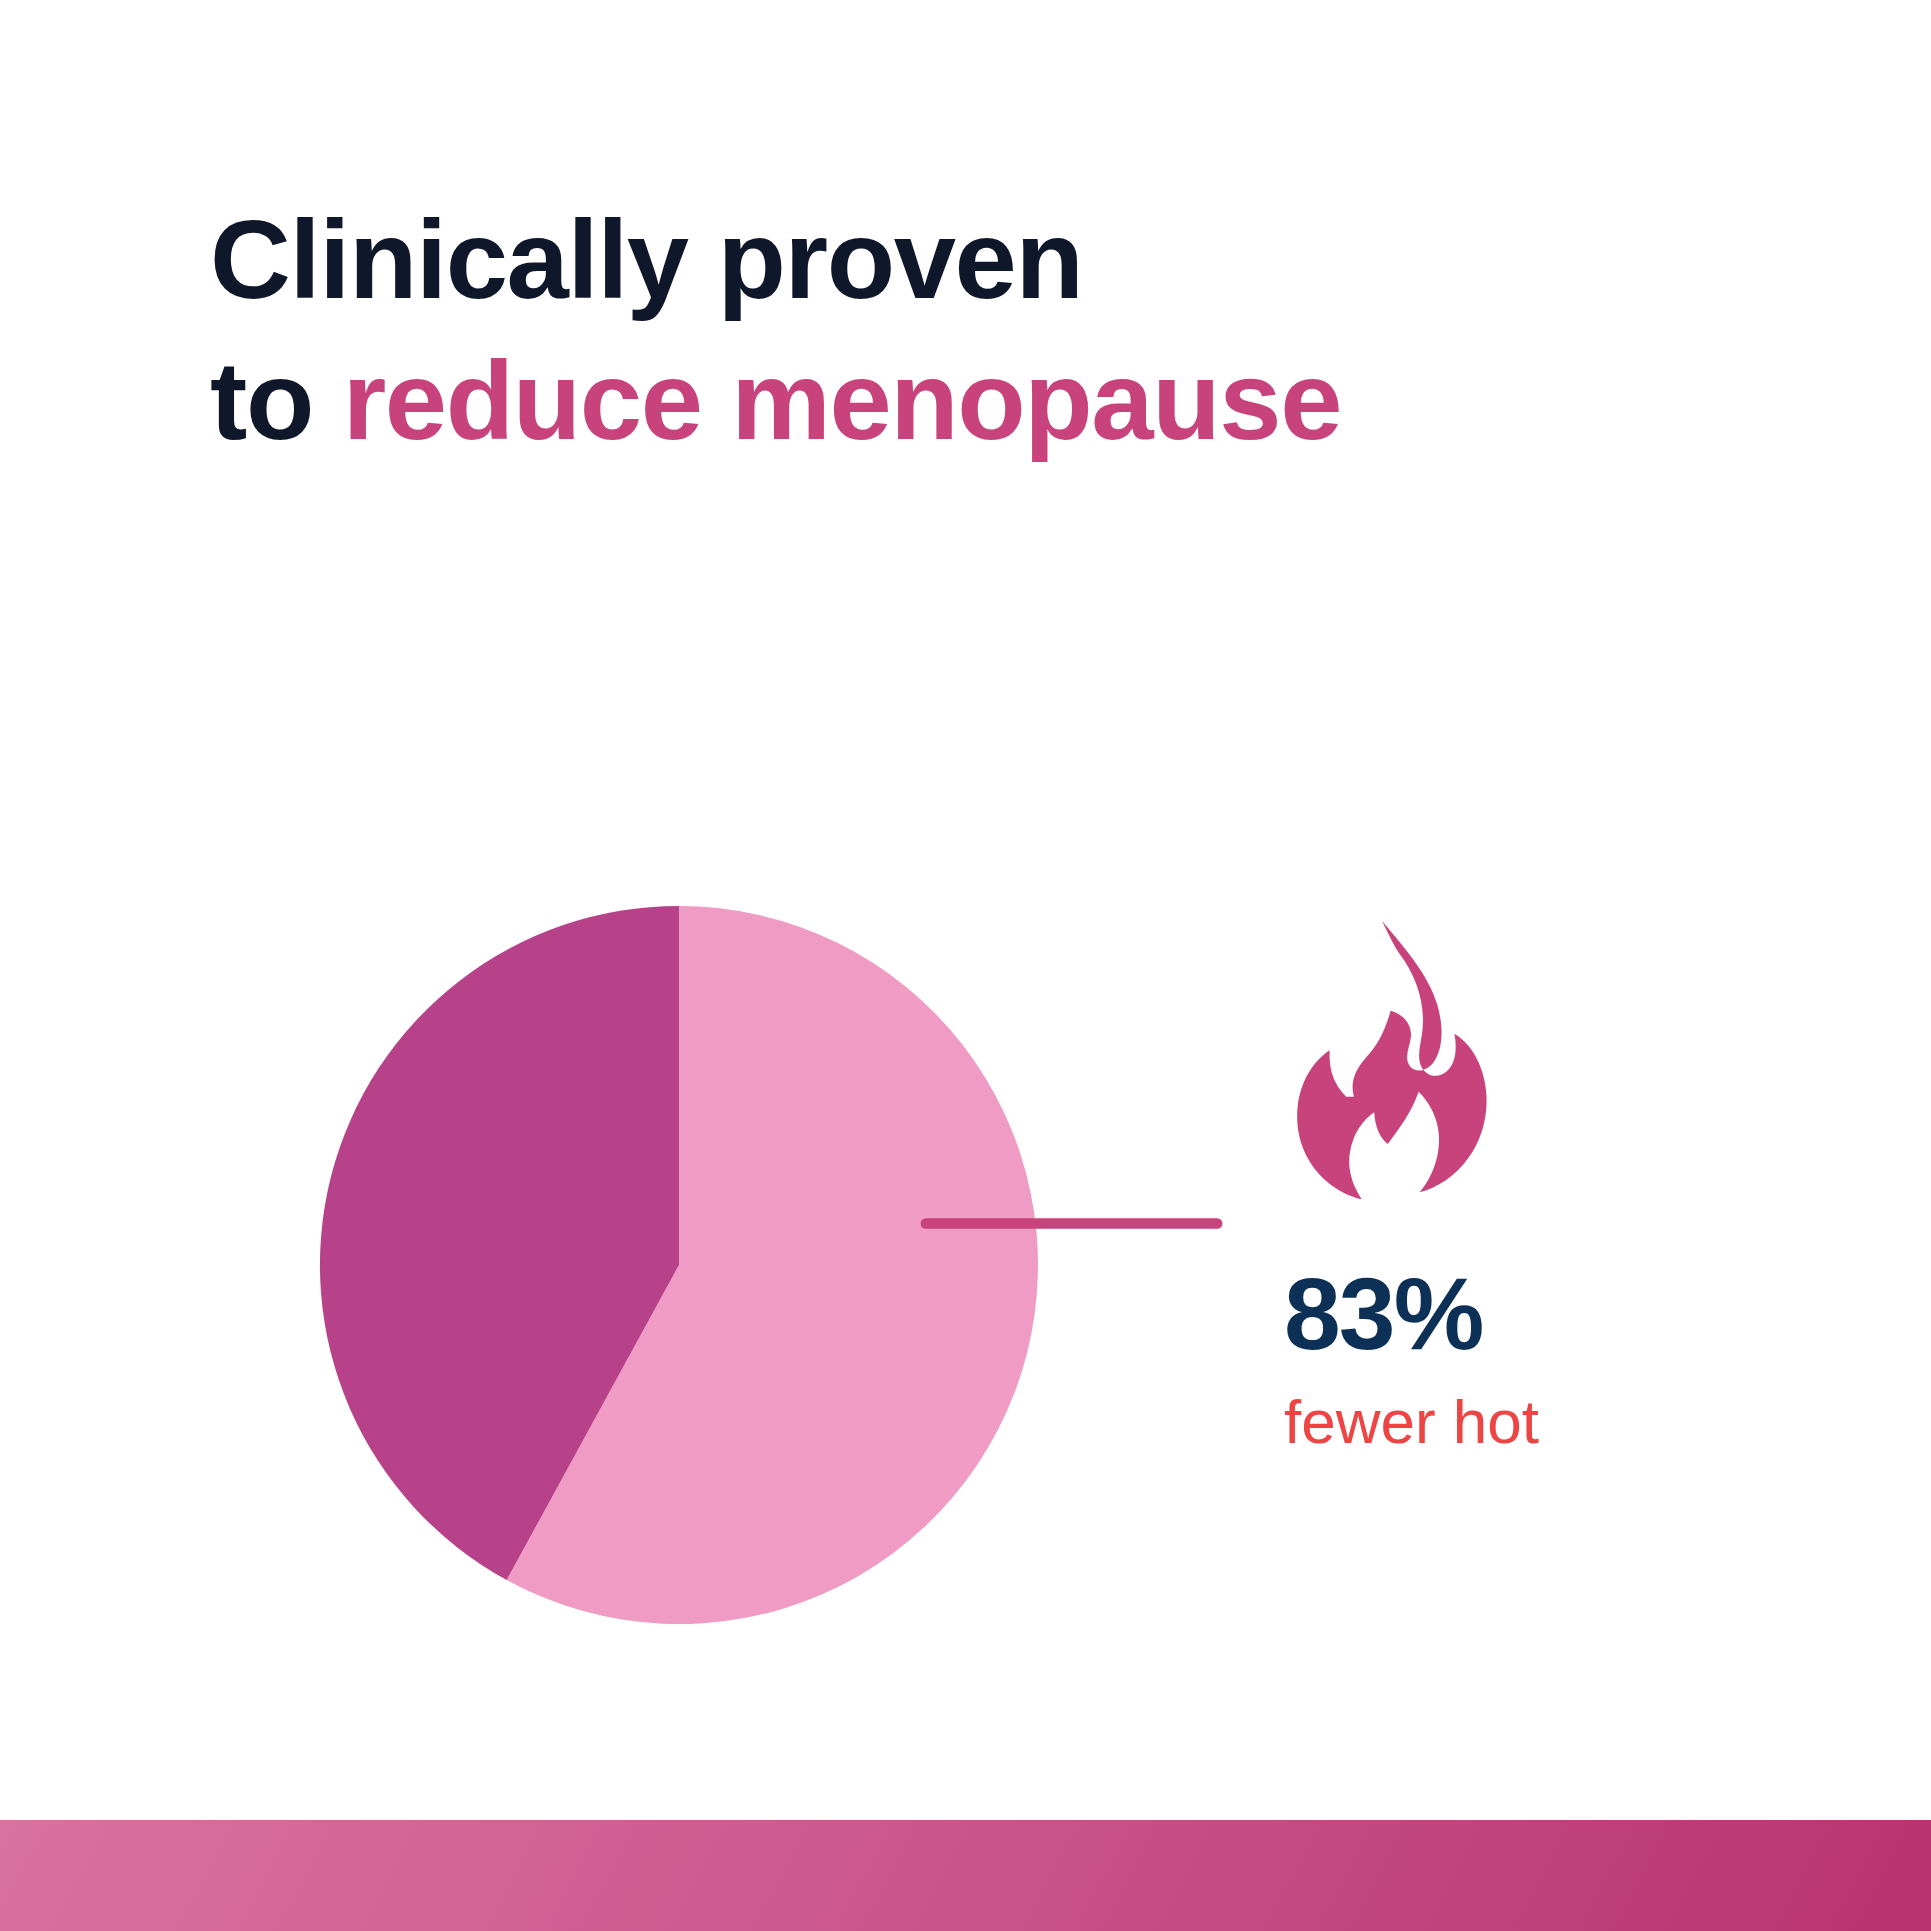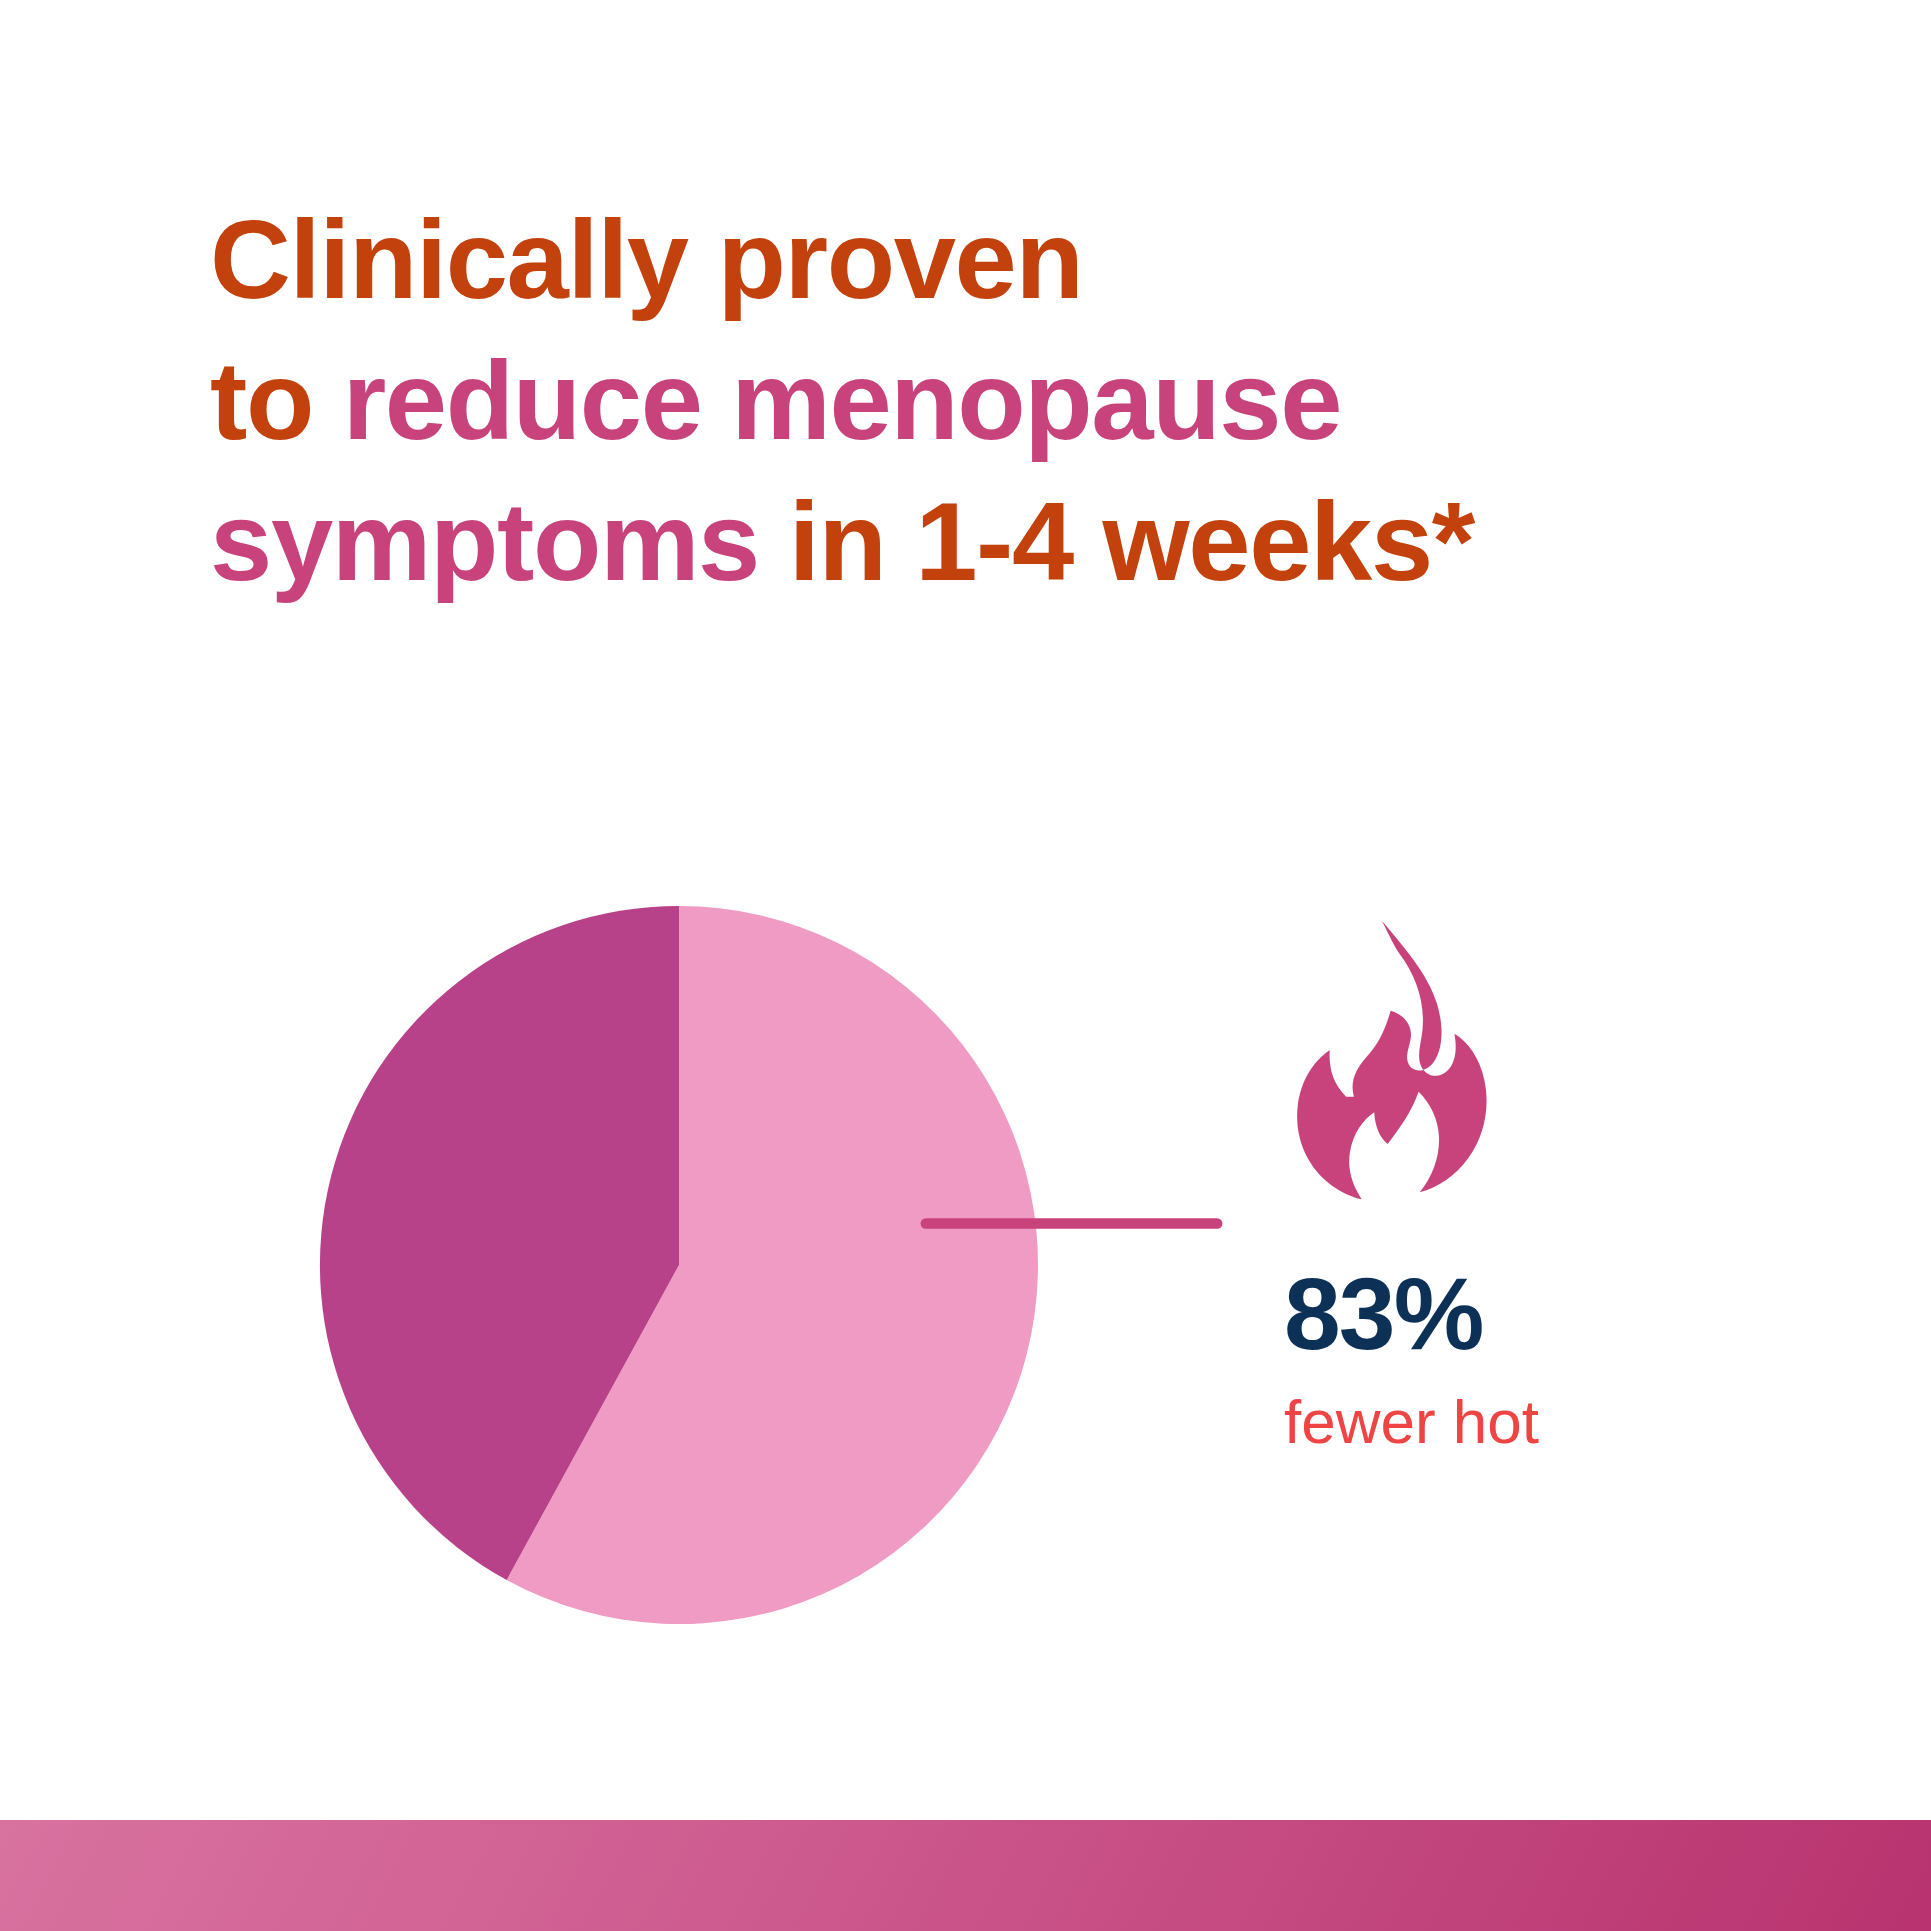--- a/index.html
+++ b/index.html
@@ -27,21 +27,21 @@
     font-size: 112px;
     font-weight: bold;
     line-height: 1.26;
     letter-spacing: -1.4px;
     color: #0D3156;
   }
   .headline .line {
     display: block;
     white-space: nowrap;
   }
-  .hl-navy { color: #c2410c; }
+  .hl-navy { color: #0f172a; }
   .hl-pink { color: #C8437C; text-align: right; }
 
   
   .pie-wrap {
     position: absolute;
     left: 319px;
     top: 905px;
     width: 720px;
     height: 720px;
   }
@@ -101,23 +101,20 @@
 
 <div class="canvas">
 
   <div class="headline">
     <span class="line">
       <span class="hl-navy">Clinically proven</span>
     </span>
     <span class="line">
       <span class="hl-navy">to </span><span class="hl-pink">reduce menopause</span>
     </span>
-    <span class="line">
-      <span class="hl-pink">symptoms</span><span class="hl-navy"> in 1-4 weeks*</span>
-    </span>
   </div>
 
   <div class="pie-wrap">
     <svg class="pie-svg" viewBox="0 0 746 746" xmlns="http://www.w3.org/2000/svg">
 
       <path fill="#F09BC4" d="M 373 373 L 373 1 A 372 372 0 1 1 194.47 699.38 Z"></path>
 
       <path fill="#B8428A" d="M 373 373 L 194.47 699.38 A 372 372 0 0 1 373 1 Z"></path>
     </svg>
   </div>

